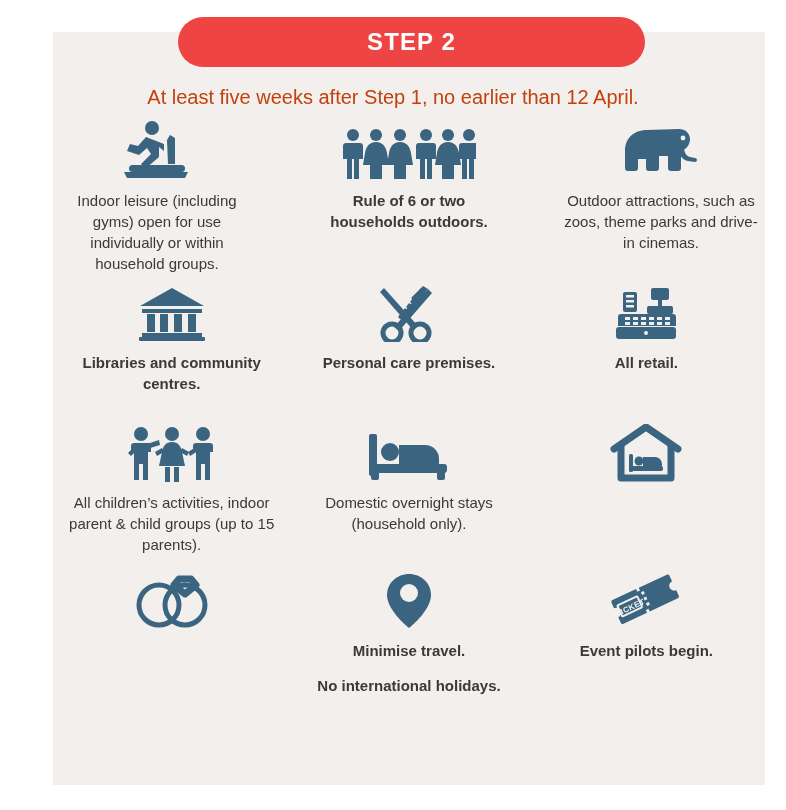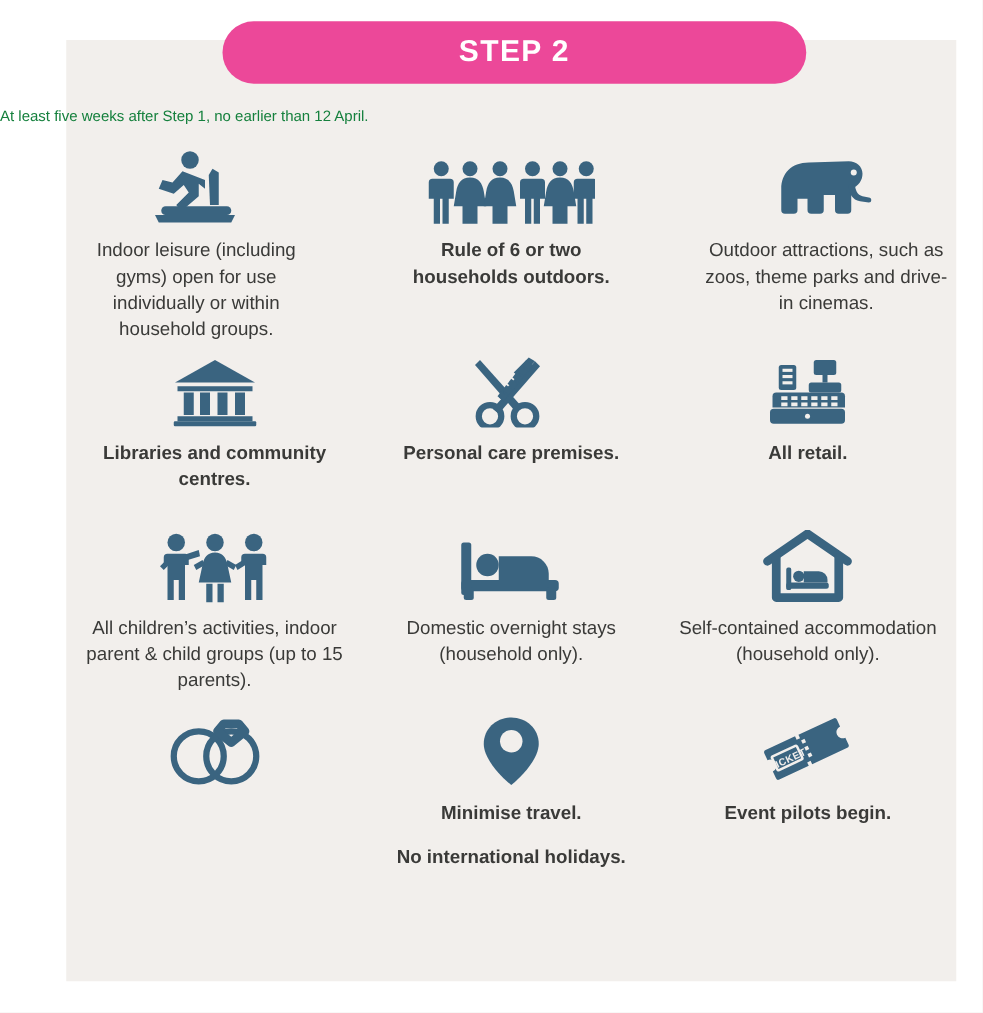--- a/index.html
+++ b/index.html
@@ -16,38 +16,38 @@
     position:absolute;
     left:53px;top:32px;
     width:712px;height:753px;
     background:#F2EFEC;
   }
 
   .step-pill{
     position:absolute;
     left:178px;top:17px;
     width:467px;height:50px;
-    background:#ec4899;
+    background:#ef4444;
     border-radius:25px;
     display:flex;align-items:center;justify-content:center;
     z-index:5;
   }
   .step-pill .step-label{
     color:#ffffff;
     font-size:24px;
     font-weight:bold;
     letter-spacing:1.1px;
   }
 
   .subtitle{
     position:absolute;
     left:0;right:0;top:86px;
-    text-align:left;
-    font-size:12px;
-    color:#15803d;
+    text-align:center;
+    font-size:20px;
+    color:#c2410c;
     z-index:4;
   }
 
   .grid{
     position:absolute;
     left:53px;top:118px;
     width:712px;
   }
   .row{
     display:flex;
@@ -285,21 +285,20 @@
             <path class="ic-s" d="M4 25 L36 3 L68 25"></path>
             <path class="ic-s" d="M11 22 v32 h50 v-32"></path>
             <g class="ic">
               <rect x="19" y="30" width="4" height="18" rx="1.5"></rect>
               <circle cx="29" cy="37" r="4.5"></circle>
               <path d="M33 33 h12 a7 7 0 0 1 7 7 v2 h-19 z"></path>
               <rect x="19" y="42" width="34" height="5" rx="2"></rect>
             </g>
           </svg>
         </div>
-        <div class="cap wide">Self-contained accommodation (household only).</div>
       </div>
 
     </div>
 
     <div class="row row-4">
 
       <div class="cell">
         <div class="icon-box">
           <svg width="86" height="60" viewBox="0 0 86 60" aria-hidden="true">
             <circle cx="30" cy="35" r="20" fill="none" stroke="#3A6480" stroke-width="5"></circle>

